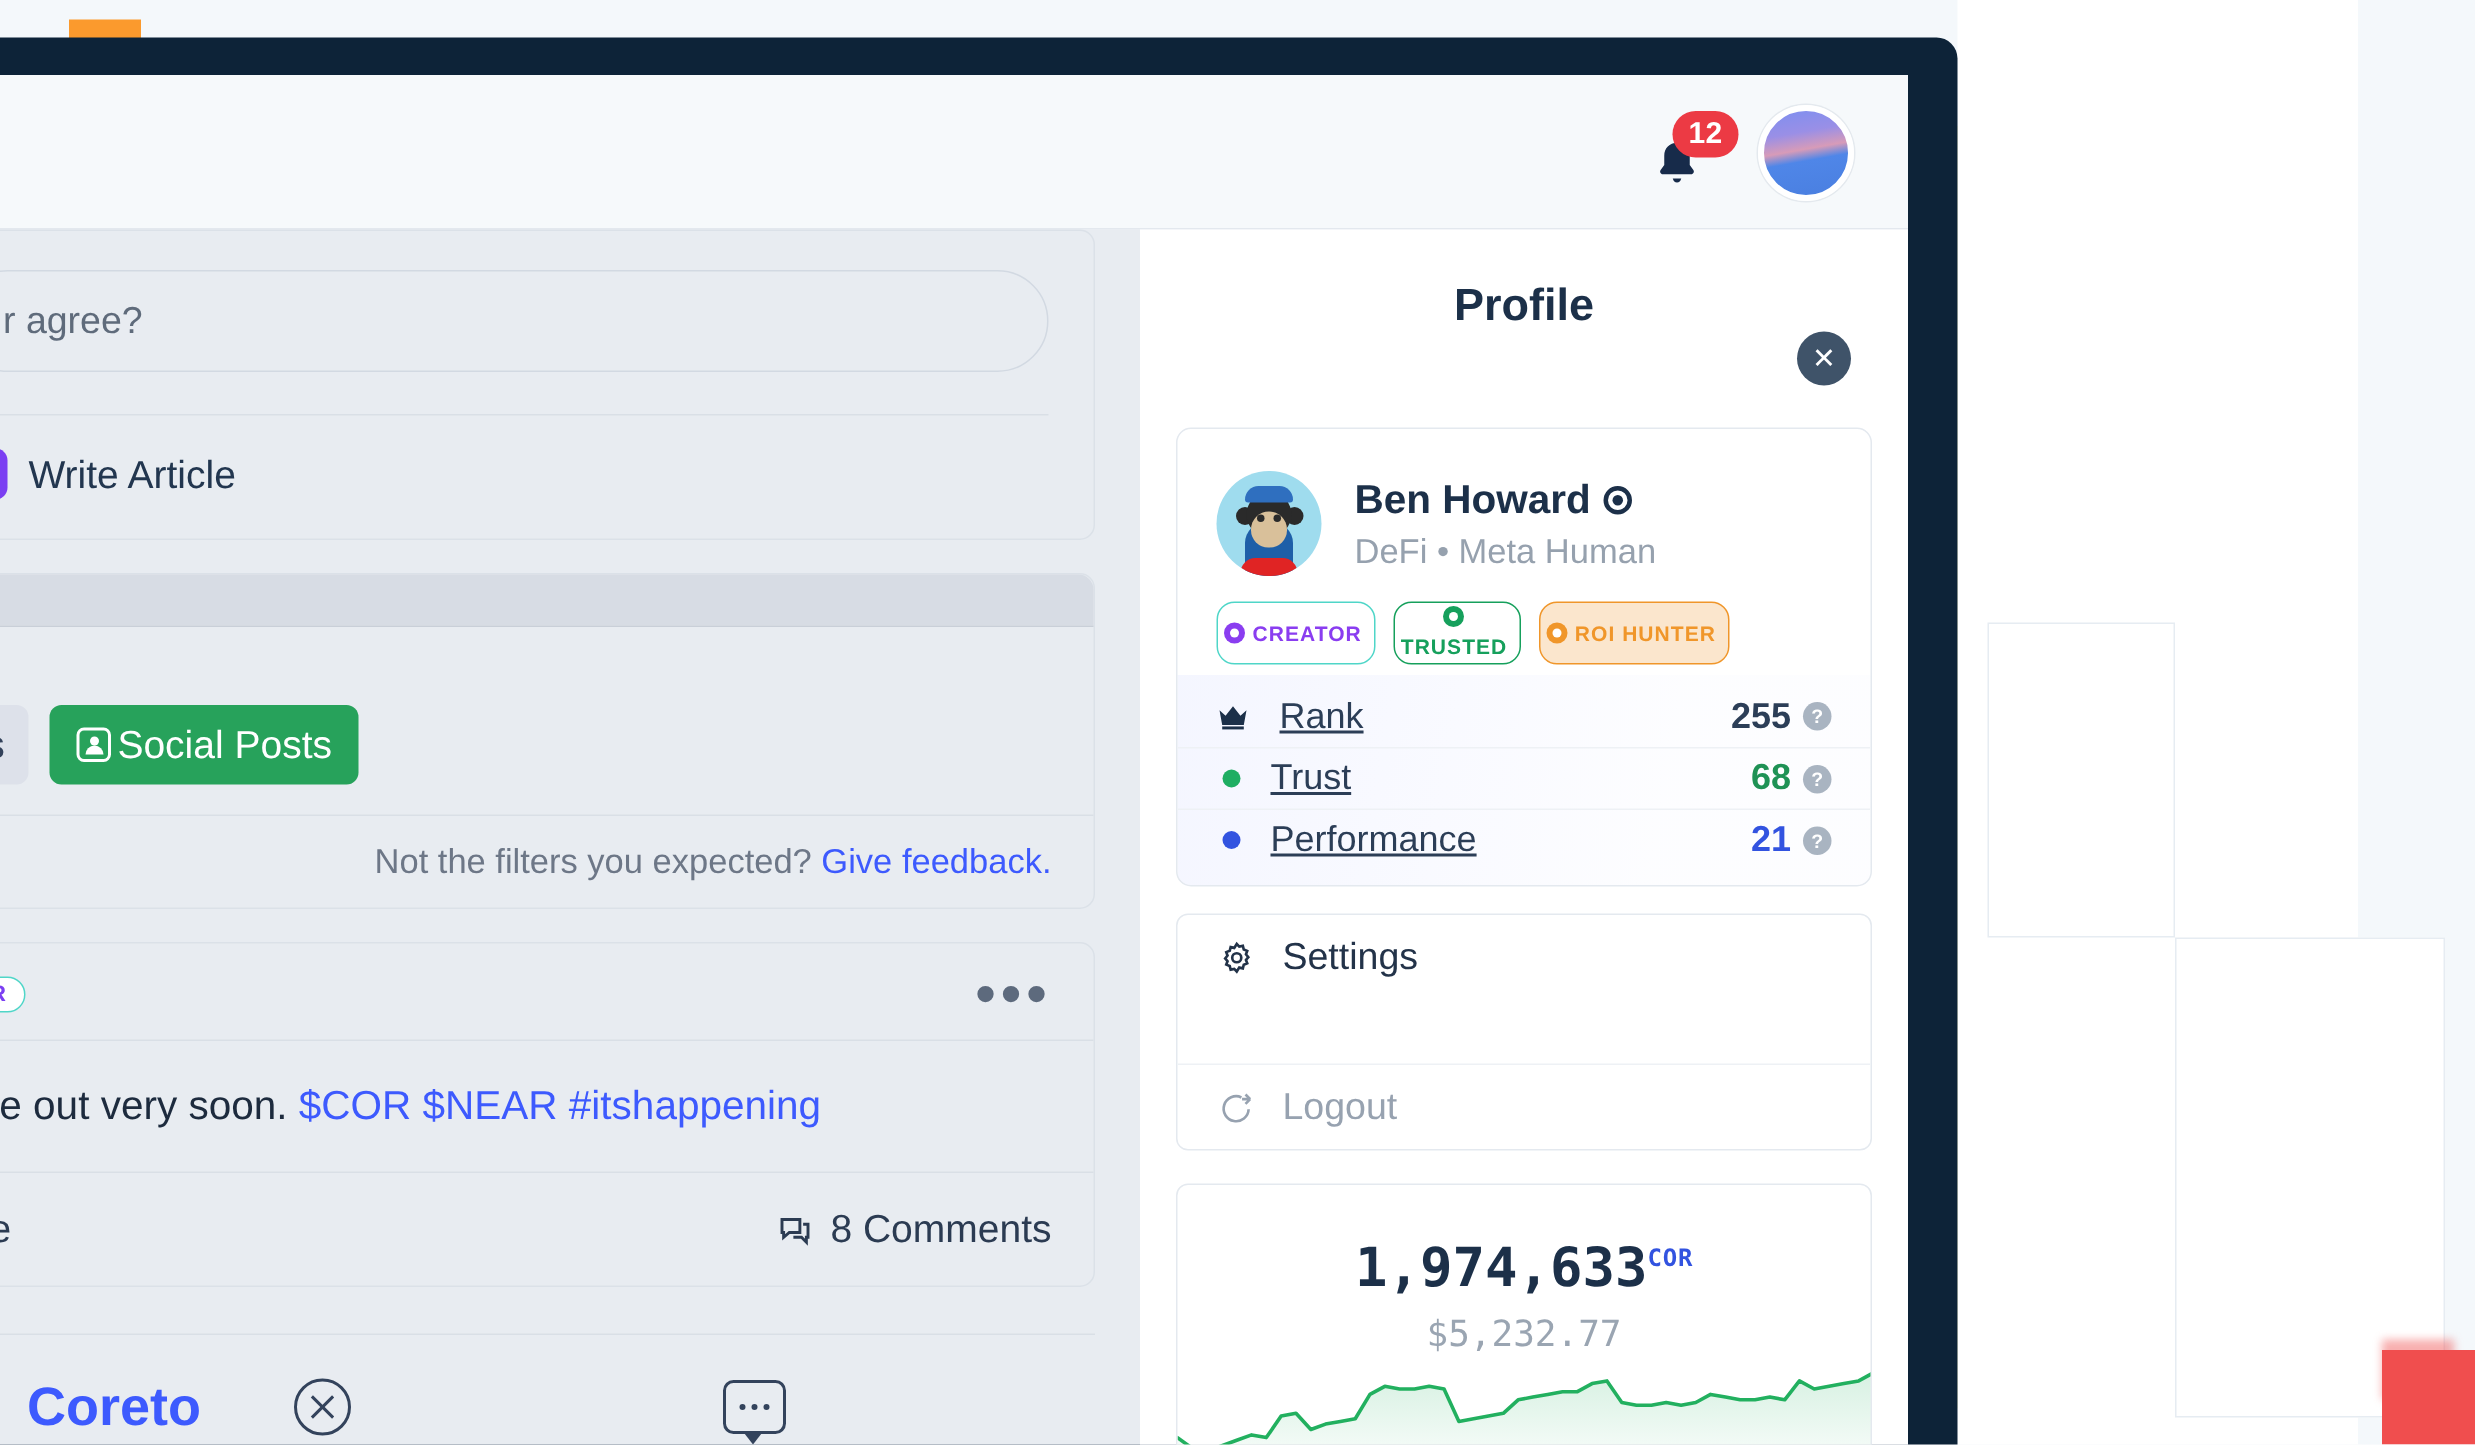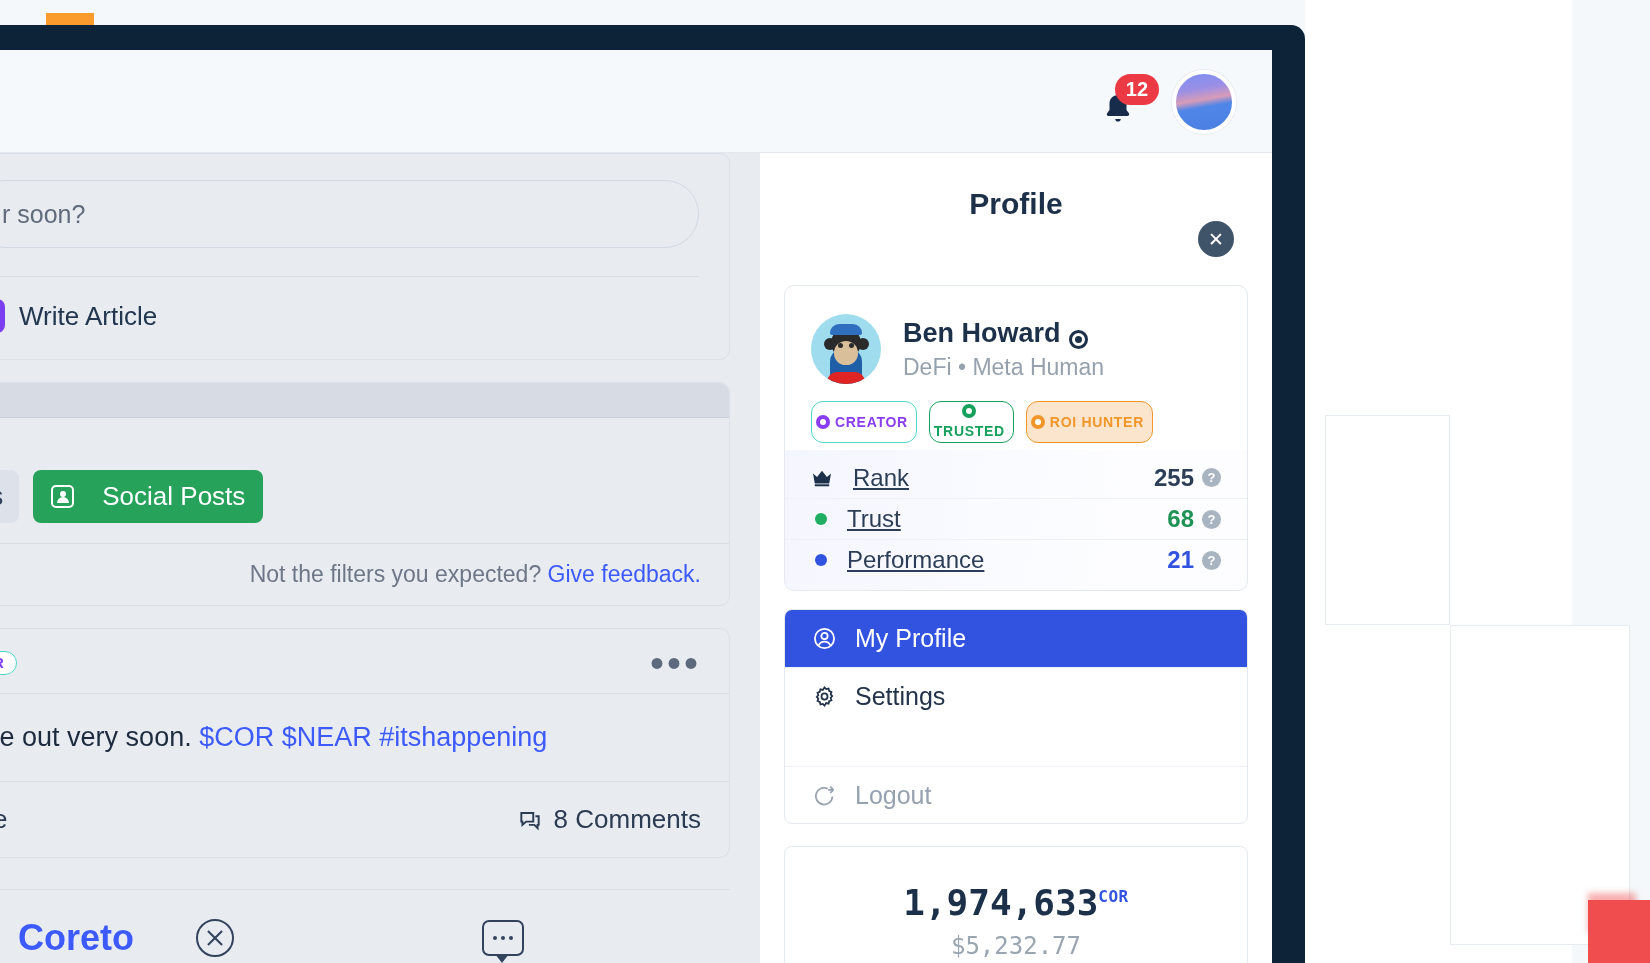--- a/index.html
+++ b/index.html
@@ -127,21 +127,21 @@
   .filters-row { padding: 52px 28px 20px 0; display: flex; align-items: center; gap: 14px; }
   .chip-grey {
     background: #dde1ea; color: #32415a;
     font-size: 26px; border-radius: 8px;
     padding: 11px 16px; white-space: nowrap;
   }
   .chip-green {
     background: #27a25b; color: #ffffff;
     font-size: 26px; border-radius: 8px;
     padding: 11px 18px;
-    display: flex; align-items: center; gap: 28px;
+    display: flex; align-items: center; gap: 4px;
     white-space: nowrap;
   }
   .chip-green .badge-sq {
     width: 23px; height: 23px; border: 2px solid #fff; border-radius: 5px;
     position: relative; flex: none;
   }
   .chip-green .badge-sq::after {
     content: ""; position: absolute; left: 50%; top: 4px;
     transform: translateX(-50%);
     width: 6px; height: 6px; border-radius: 50%; background: #fff;
@@ -259,21 +259,21 @@
               background: #2a2a2a; border-radius: 50%; }
   .ape-muzzle{ position: absolute; left: 23px; top: 27px; width: 24px; height: 24px;
               background: #d9c09a; border-radius: 50% 50% 48% 48%; }
   .ape-hat   { position: absolute; left: 19px; top: 10px; width: 32px; height: 11px;
               background: #2f6fbf; border-radius: 9px 9px 2px 2px; }
   .ape-eye-l { position: absolute; left: 27px; top: 29px; width: 5px; height: 5px;
               background: #2a2a2a; border-radius: 50%; }
   .ape-eye-r { position: absolute; left: 38px; top: 29px; width: 5px; height: 5px;
               background: #2a2a2a; border-radius: 50%; }
 
-  .pname { font-size: 27px; font-weight: 700; color: #1c3049; display: flex; align-items: flex-end; gap: 8px; }
+  .pname { font-size: 27px; font-weight: 700; color: #1c3049; display: flex; align-items: center; gap: 8px; }
   .verified { width: 19px; height: 19px; border-radius: 50%; border: 3px solid #1c3049; position: relative; }
   .verified::after { content:""; position:absolute; left:3px; top:3px; width:7px; height:7px;
                      border-radius:50%; background:#1c3049; }
   .psub { font-size: 23px; color: #96a1ae; margin-top: 5px; }
 
   .badges { display: flex; gap: 12px; padding: 17px 26px 0 26px; }
   .bdg {
     border-radius: 12px; padding: 2px 8px 3px 4px;
     font-size: 14px; font-weight: 700; letter-spacing: .7px;
     display: flex; align-items: center; gap: 5px;
@@ -367,21 +367,21 @@
           <span class="bell-badge">12</span>
         </div>
         <div class="avatar-top"></div>
       </div>
     </div>
 
     <div class="feed">
 
       <div class="card composer">
         <div class="composer-input">
-          <span>r soon?</span>
+          <span>r agree?</span>
         </div>
         <div class="composer-sep"></div>
         <div class="composer-actions">
           <span class="article-icon"></span>
           <span>Write Article</span>
         </div>
       </div>
 
       <div class="card filters">
         <div class="filters-topstrip"></div>
@@ -504,30 +504,20 @@
           <span class="sname">Performance</span>
           <span class="sval" style="color:#3253e0">
             <span>21</span>
             <span class="qmark">?</span>
           </span>
         </div>
         <div style="height:10px"></div>
       </div>
 
       <div class="menu">
-        <div class="mitem active">
-          <span class="w-ico">
-            <svg width="25" height="25" viewBox="0 0 24 24" fill="none" stroke="#fff" stroke-width="1.7">
-              <circle cx="12" cy="12" r="9.2"></circle>
-                <circle cx="12" cy="9.6" r="3"></circle>
-              <path d="M6.4 18.6c1.1-2.4 3.1-3.6 5.6-3.6s4.5 1.2 5.6 3.6"></path>
-            </svg>
-          </span>
-          <span>My Profile</span>
-        </div>
         <div class="mitem">
           <span class="w-ico">
             <svg width="25" height="25" viewBox="0 0 24 24" fill="none" stroke="#233349" stroke-width="1.7">
               <path d="M12 3.2l1.6 1.7 2.3-.5.6 2.3 2.2.9-.8 2.2 1.5 1.8-1.5 1.8.8 2.2-2.2.9-.6 2.3-2.3-.5L12 20.8l-1.6-1.7-2.3.5-.6-2.3-2.2-.9.8-2.2L4.6 12.4l1.5-1.8-.8-2.2 2.2-.9.6-2.3 2.3.5z"></path>
               <circle cx="12" cy="12" r="2.9"></circle>
             </svg>
           </span>
           <span>Settings</span>
         </div>
         <div class="mitem muted">

